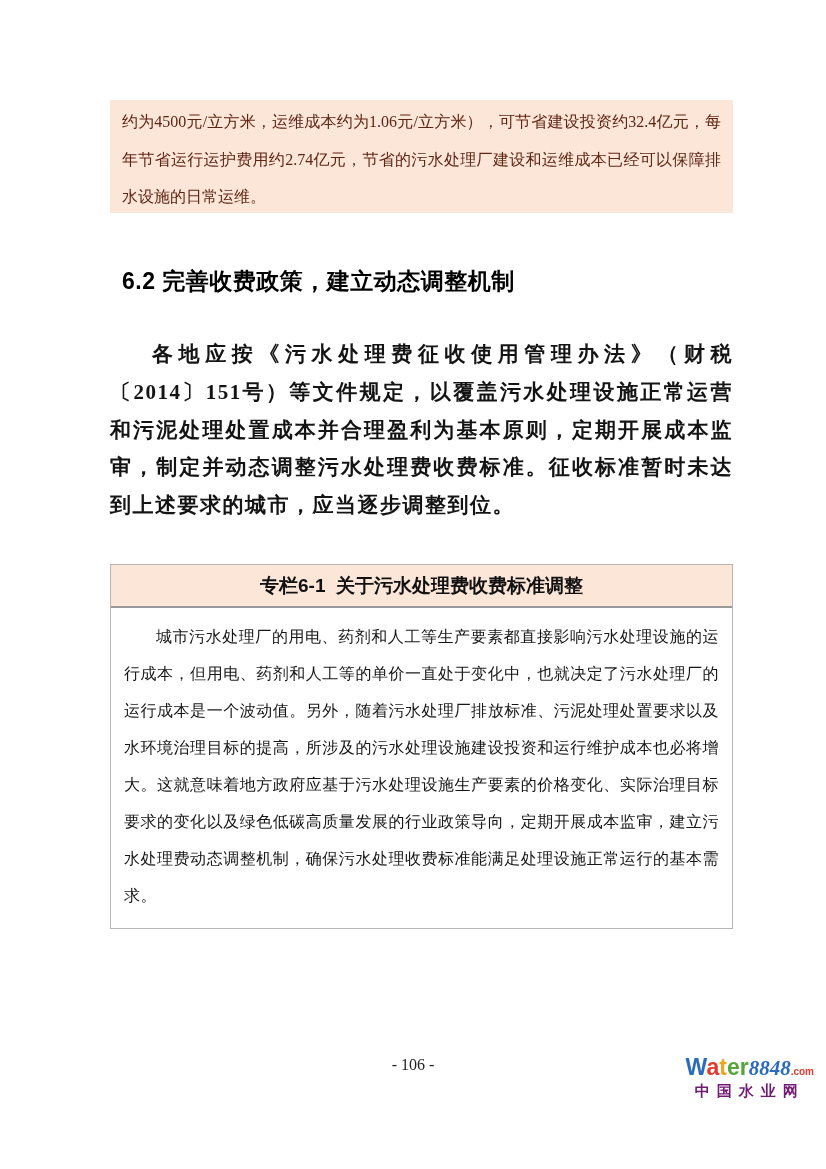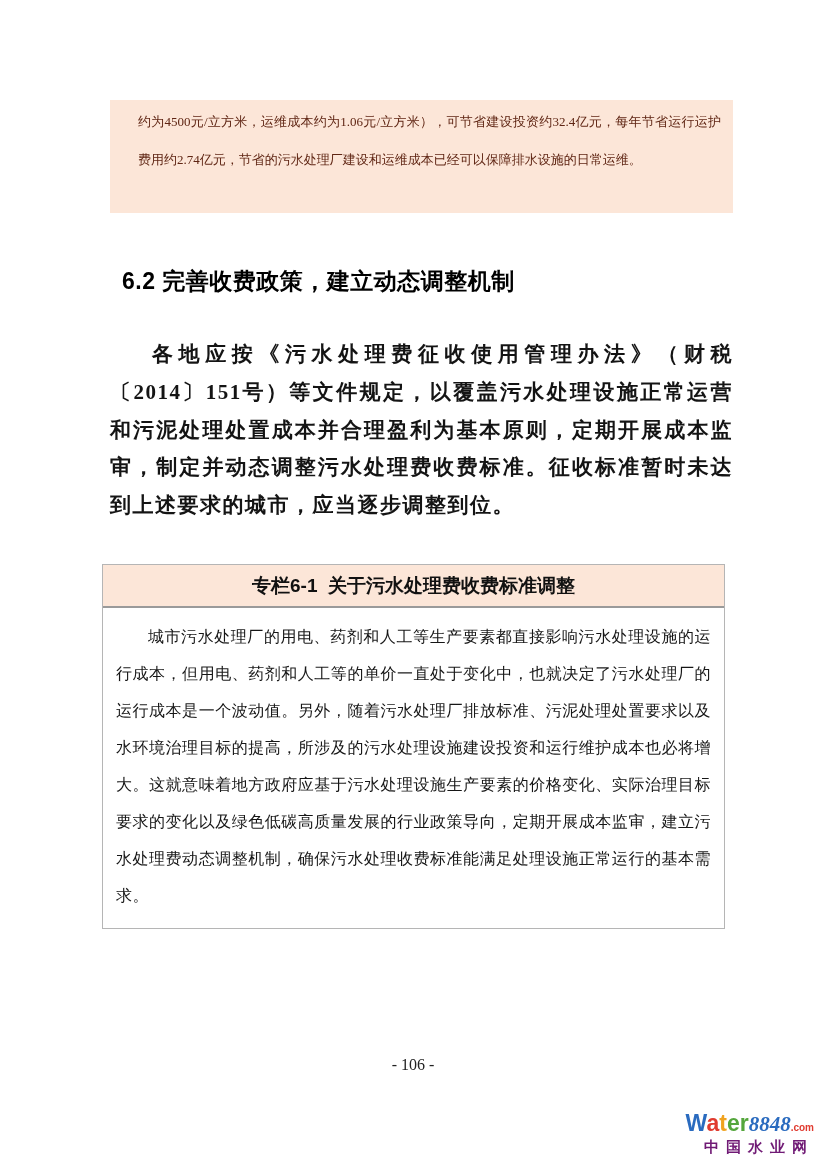--- a/index.html
+++ b/index.html
@@ -16,23 +16,23 @@
   
   .highlight-box {
     position: absolute;
     left: 110px;
     top: 100px;
     width: 623px;
     height: 113px;
     box-sizing: border-box;
     background: #fce6d8;
     color: #5f2513;
-    font-size: 13px;
+    font-size: 16px;
     line-height: 37.5px;
-    padding: 3px 12px 0 28px;
+    padding: 3px 12px 0 12px;
     text-align: justify;
   }
 
   
   .h-section {
     position: absolute;
     left: 110px;
     top: 254px;
     margin: 12px;
     font-family: "Liberation Sans", sans-serif;
@@ -65,21 +65,21 @@
     color: #141414;
     text-align: justify;
     text-indent: 2em;
     letter-spacing: 1.5px;
     font-weight: bold;
   }
 
   
   .column-box {
     position: absolute;
-    left: 102px;
+    left: 110px;
     top: 564px;
     width: 623px;
     box-sizing: border-box;
     border: 1px solid #b5b5b5;
     background: #ffffff;
   }
   .column-box-header {
     background: #fce6d8;
     height: 41px;
     line-height: 41px;
@@ -108,23 +108,23 @@
     left: 0;
     width: 100%;
     text-align: center;
     font-size: 16px;
     color: #222222;
   }
 
   
   .logo {
     position: absolute;
-    top: 1112px;
+    top: 1056px;
     right: 12px;
-    text-align: right;
+    text-align: center;
     font-family: "Liberation Sans", sans-serif;
     line-height: 1;
   }
   .logo-line1 { white-space: nowrap; }
   .logo-word {
     font-size: 23px;
     font-weight: bold;
     letter-spacing: 0px;
   }
   .logo-number {

